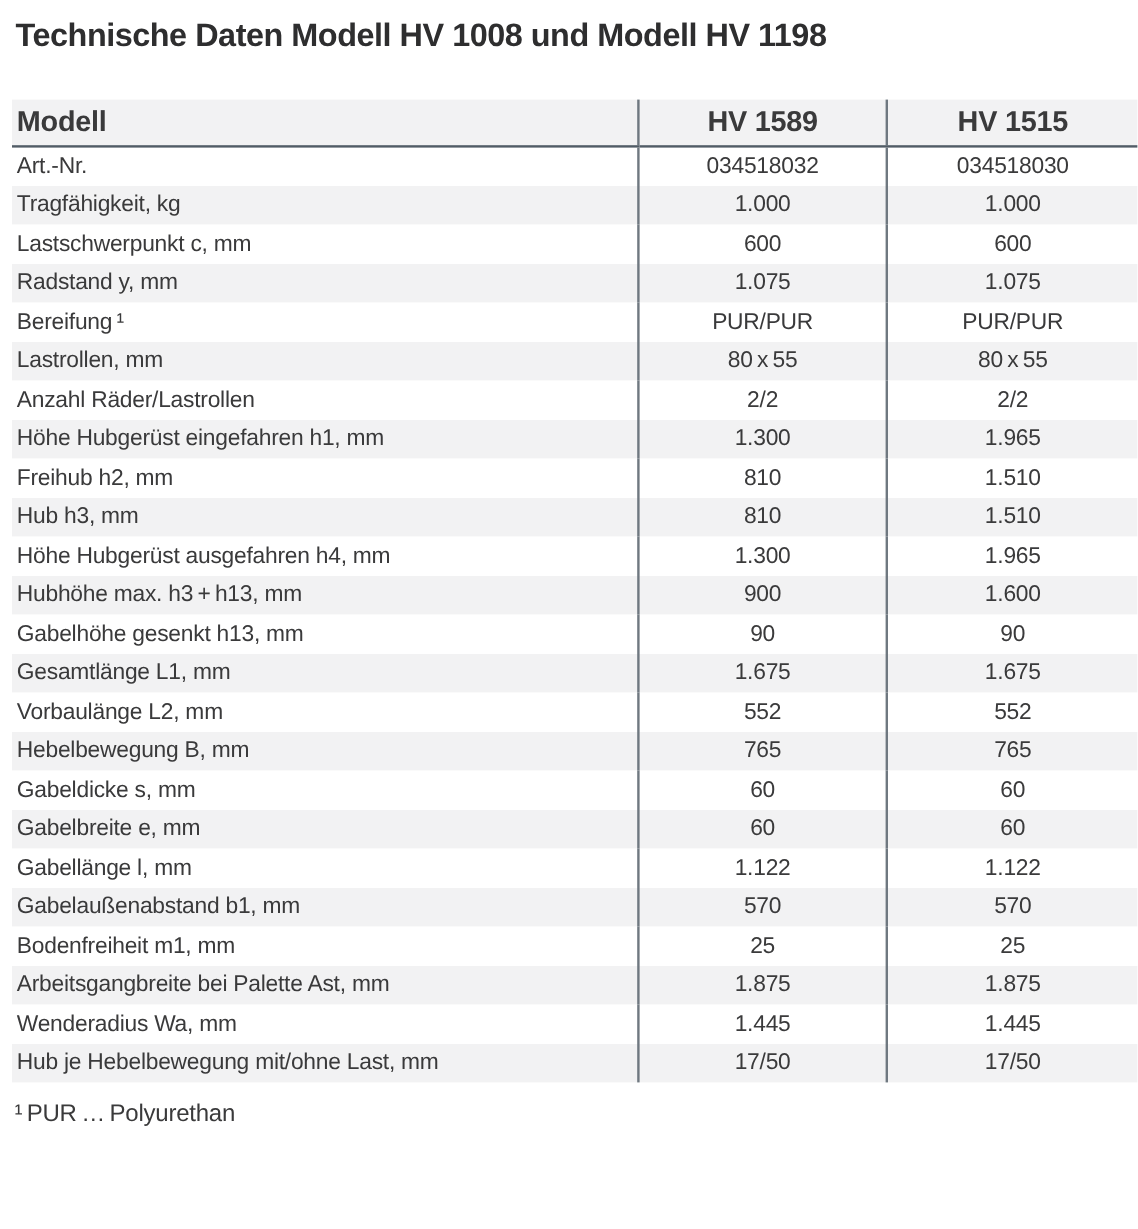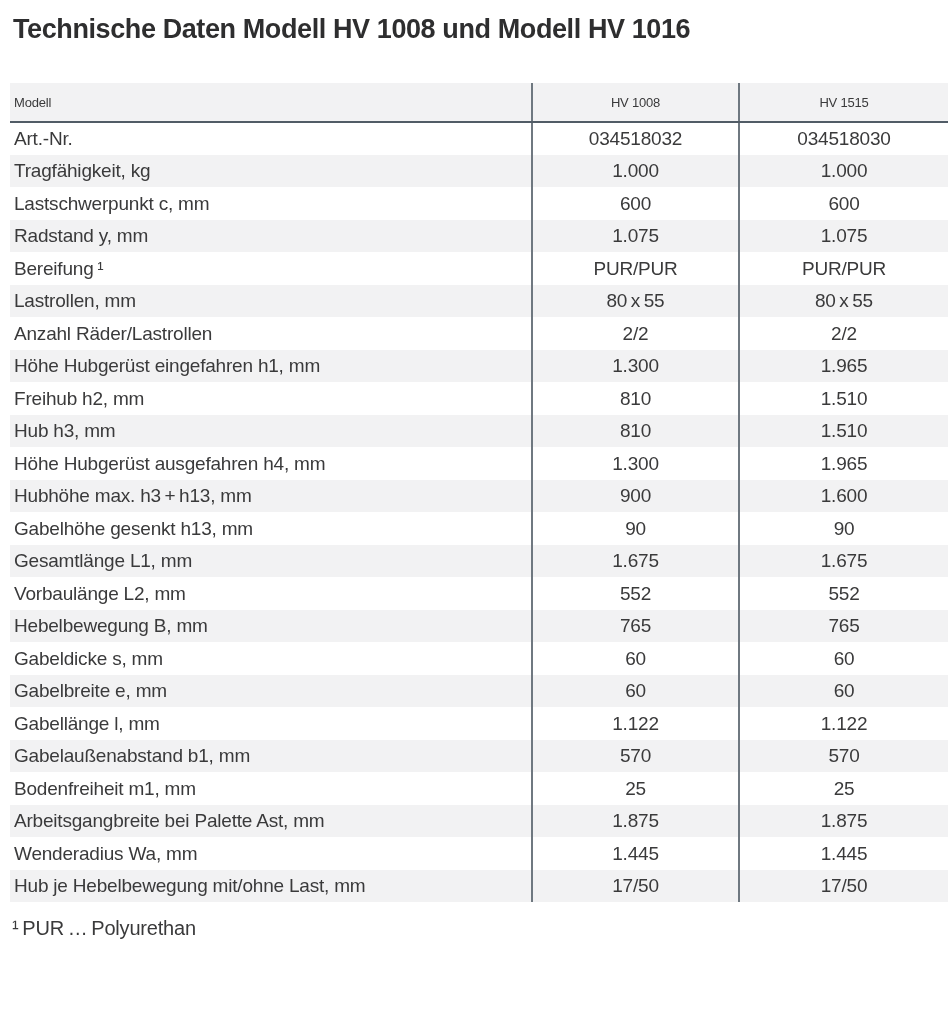--- a/index.html
+++ b/index.html
@@ -39,22 +39,22 @@
     font-size: 19px;
     letter-spacing: -0.2px;
   }
   col.c-label { width: 522px; }
   col.c-v1    { width: 207px; }
   col.c-v2    { width: 209px; }
 
   thead th {
     background: var(--stripe);
     height: 39px;
-    font-weight: 400;
-    font-size: 13px;
+    font-weight: 700;
+    font-size: 24px;
     vertical-align: middle;
     border-bottom: 2.5px solid var(--header-rule);
   }
   th.label-col {
     text-align: left;
     padding-left: 4px;
   }
   th.val, td.val {
     text-align: center;
     border-left: 2px solid var(--column-line);
@@ -73,32 +73,32 @@
     font-size: 20px;
     letter-spacing: -0.2px;
     color: var(--text);
   }
 </style>
 </head>
 <body>
 
 <div class="page">
 
-  <h1 class="title">Technische Daten Modell HV 1008 und Modell HV 1016</h1>
+  <h1 class="title">Technische Daten Modell HV 1008 und Modell HV 1198</h1>
 
   <table class="spec">
     <colgroup>
       <col class="c-label">
       <col class="c-v1">
       <col class="c-v2">
     </colgroup>
     <thead>
       <tr>
         <th class="label-col">Modell</th>
-        <th class="val">HV 1008</th>
+        <th class="val">HV 1589</th>
         <th class="val">HV 1515</th>
       </tr>
     </thead>
     <tbody>
         <tr>
           <td>Art.-Nr.</td>
           <td class="val">034518032</td>
           <td class="val">034518030</td>
         </tr>
         <tr>

